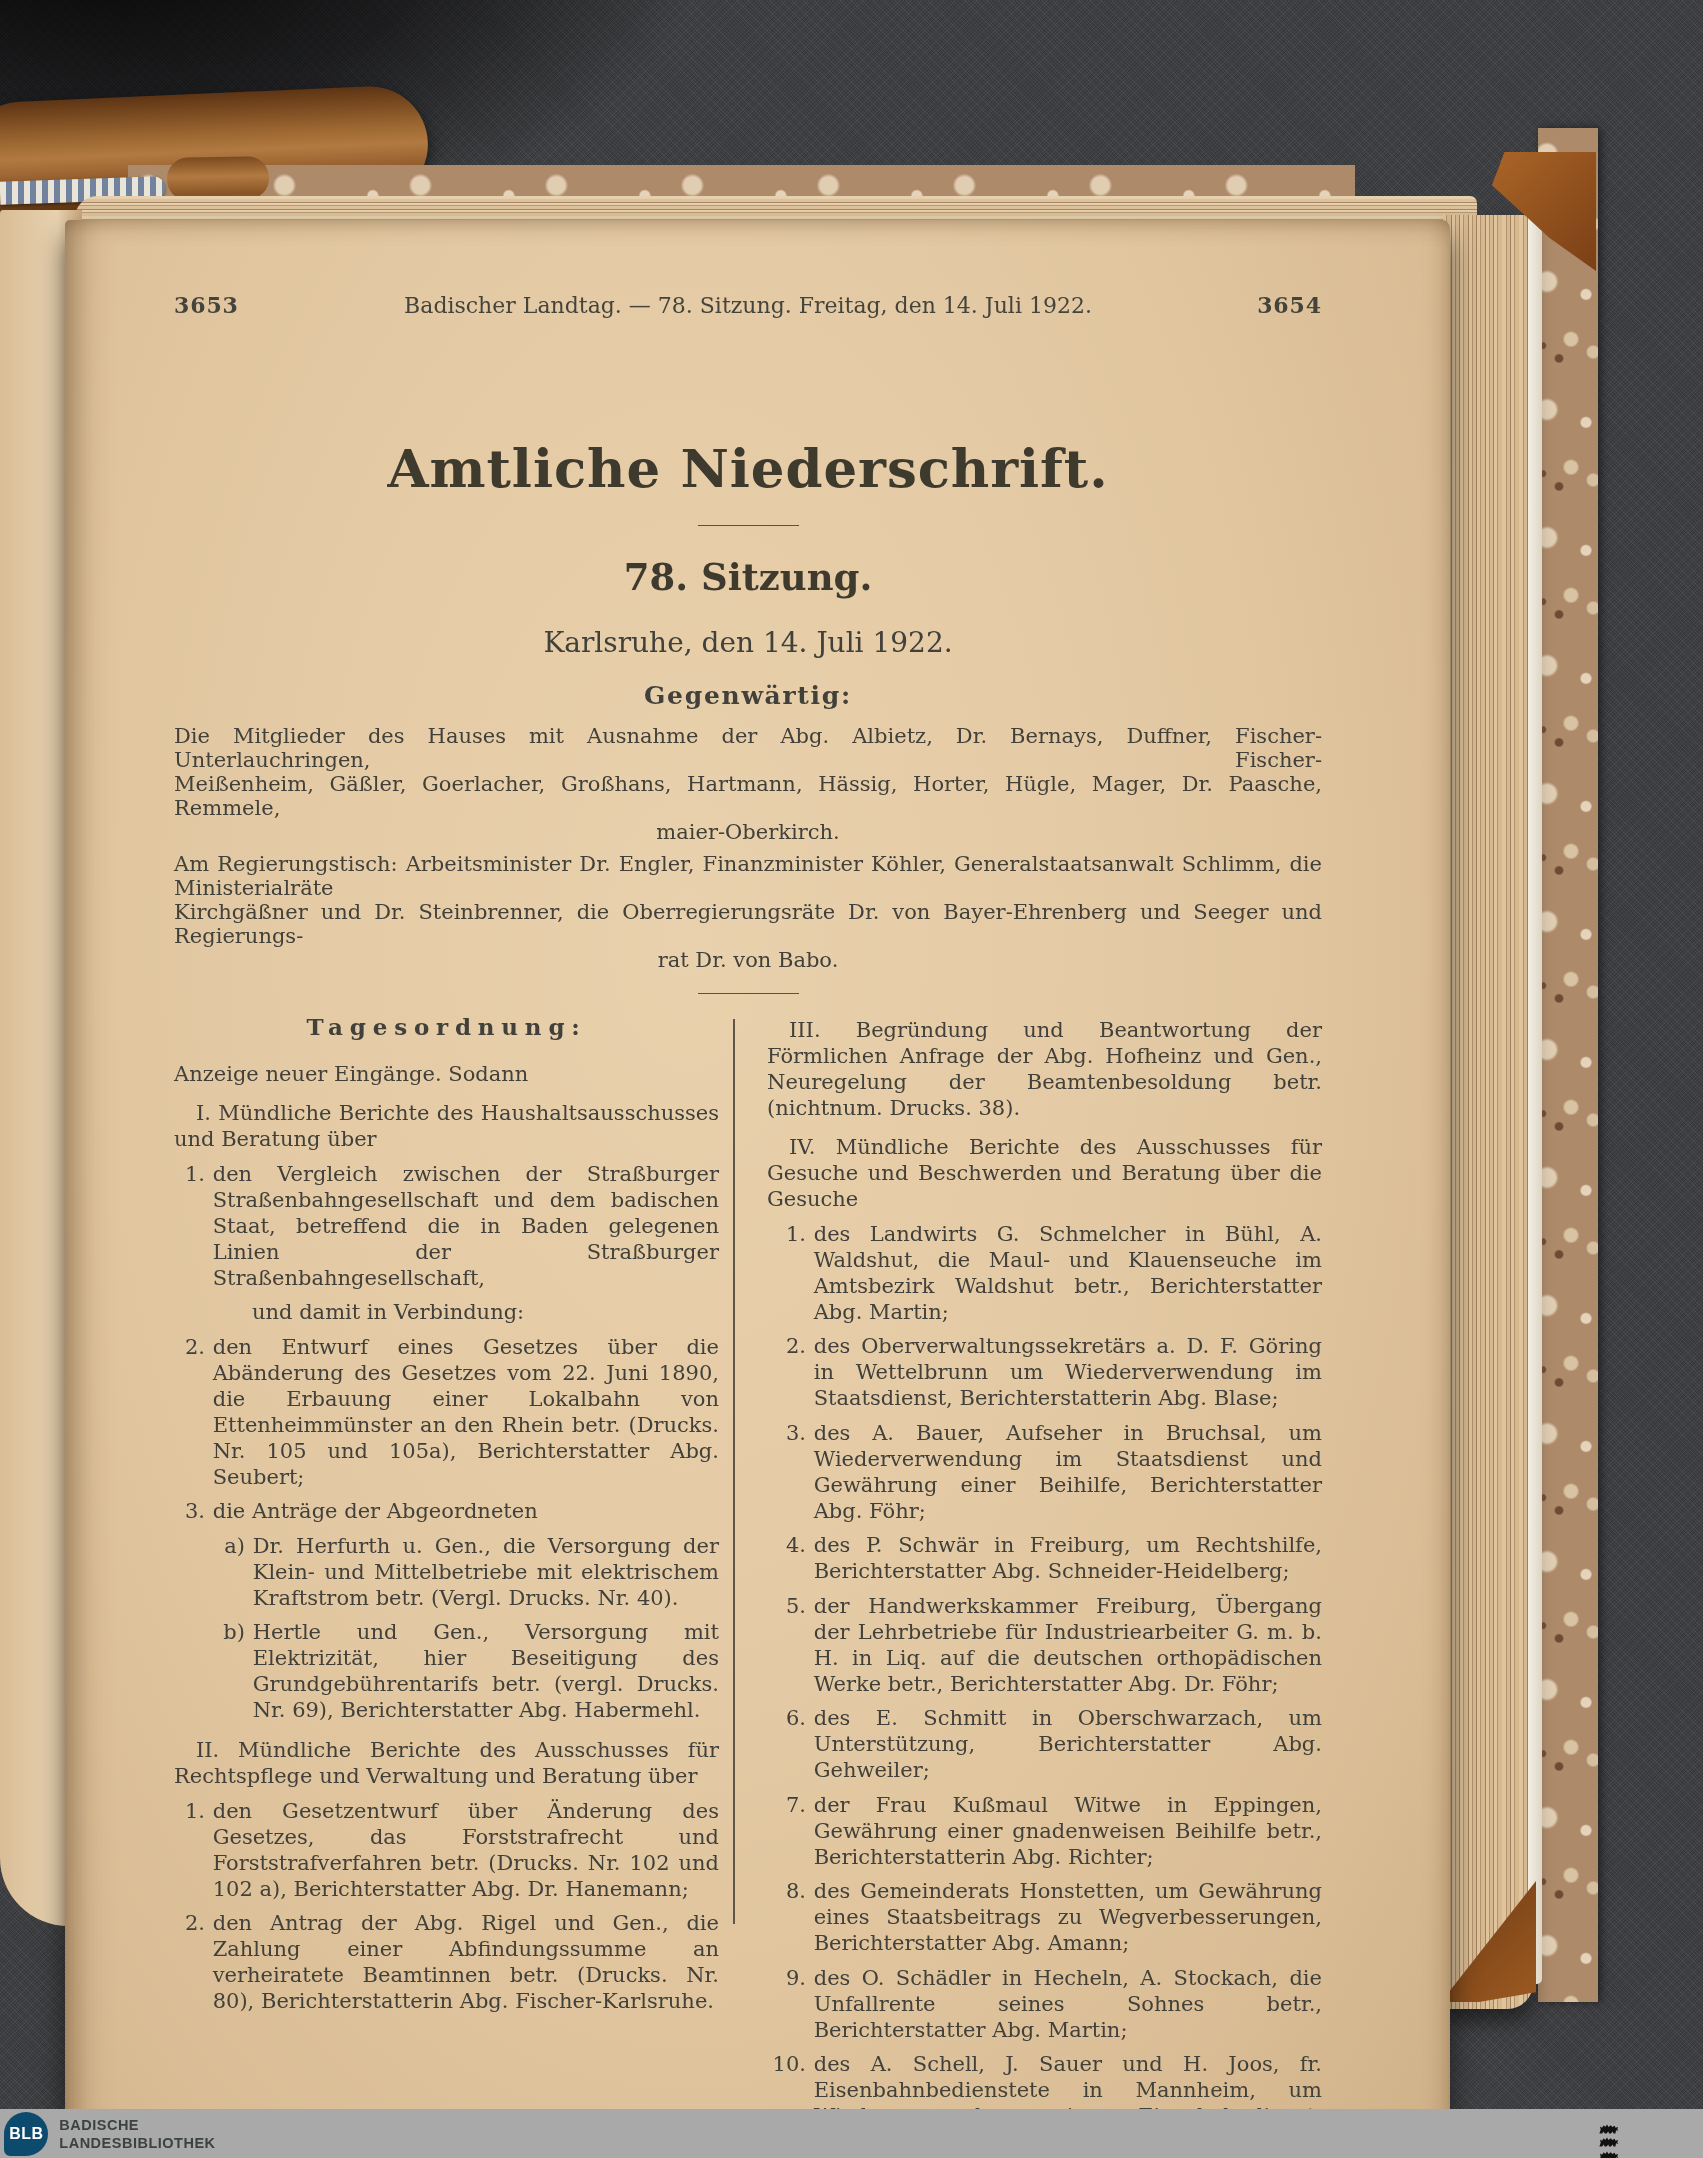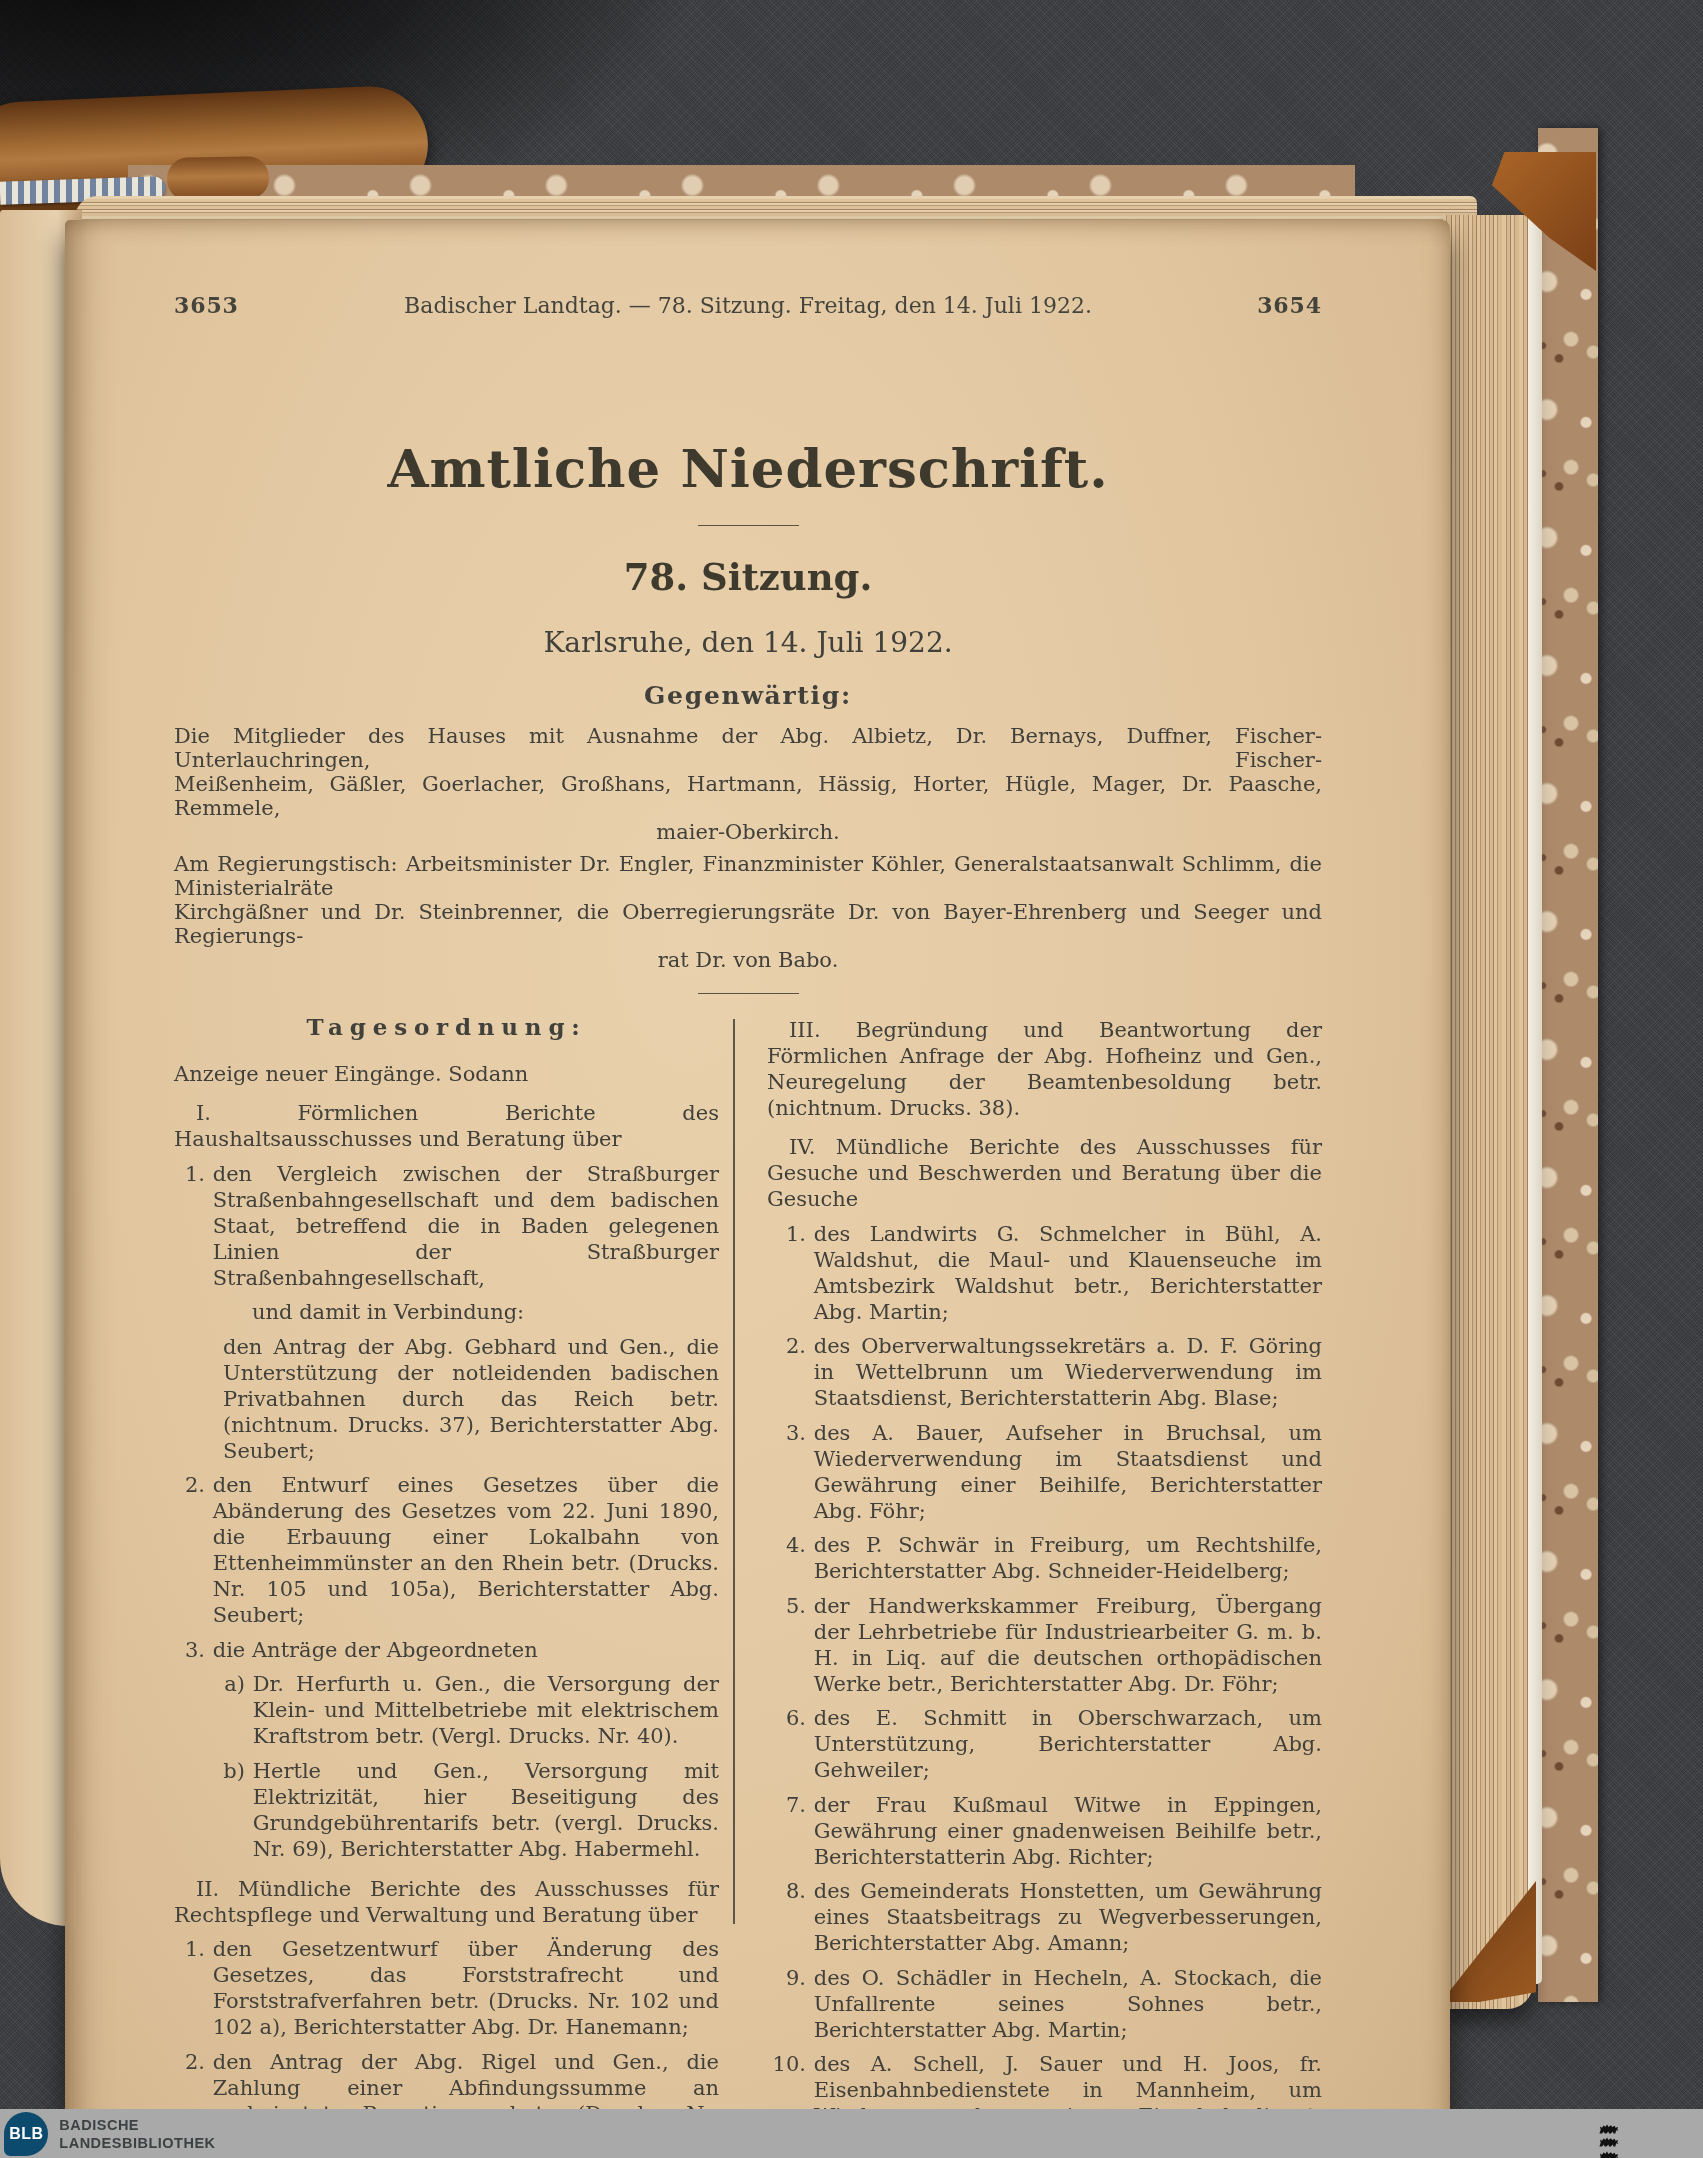--- a/index.html
+++ b/index.html
@@ -181,31 +181,27 @@
 
     <div class="short-rule rule2"></div>
 
     <div class="columns">
       <div class="col-divider"></div>
 
       <div class="col-left">
         <div class="agenda-head">Tagesordnung:</div>
         <div class="para intro">Anzeige neuer Eingänge.  Sodann</div>
 
-        <div class="para sect">I. Förmlichen Berichte des Haushaltsausschusses und Beratung über</div>
+        <div class="para sect">I. Mündliche Berichte des Haushaltsausschusses und Beratung über</div>
 
         <div class="item">
           <span class="marker">1.</span>
           <span class="itext">den Vergleich zwischen der Straßburger Straßenbahngesellschaft und dem badischen Staat, betreffend die in Baden gelegenen Linien der Straßburger Straßenbahngesellschaft,</span>
         </div>
         <div class="connector">und damit in Verbindung:</div>
-        <div class="continuation">
-          <span class="marker"></span>
-          <span class="itext">den Antrag der Abg. Gebhard und Gen., die Unterstützung der notleidenden badischen Privatbahnen durch das Reich betr. (nichtnum. Drucks. 37), Berichterstatter Abg. Seubert;</span>
-        </div>
 
         <div class="item">
           <span class="marker">2.</span>
           <span class="itext">den Entwurf eines Gesetzes über die Abänderung des Gesetzes vom 22. Juni 1890, die Erbauung einer Lokalbahn von Ettenheimmünster an den Rhein betr. (Drucks. Nr. 105 und 105a), Berichterstatter Abg. Seubert;</span>
         </div>
 
         <div class="item">
           <span class="marker">3.</span>
           <span class="itext">die Anträge der Abgeordneten</span>
         </div>

